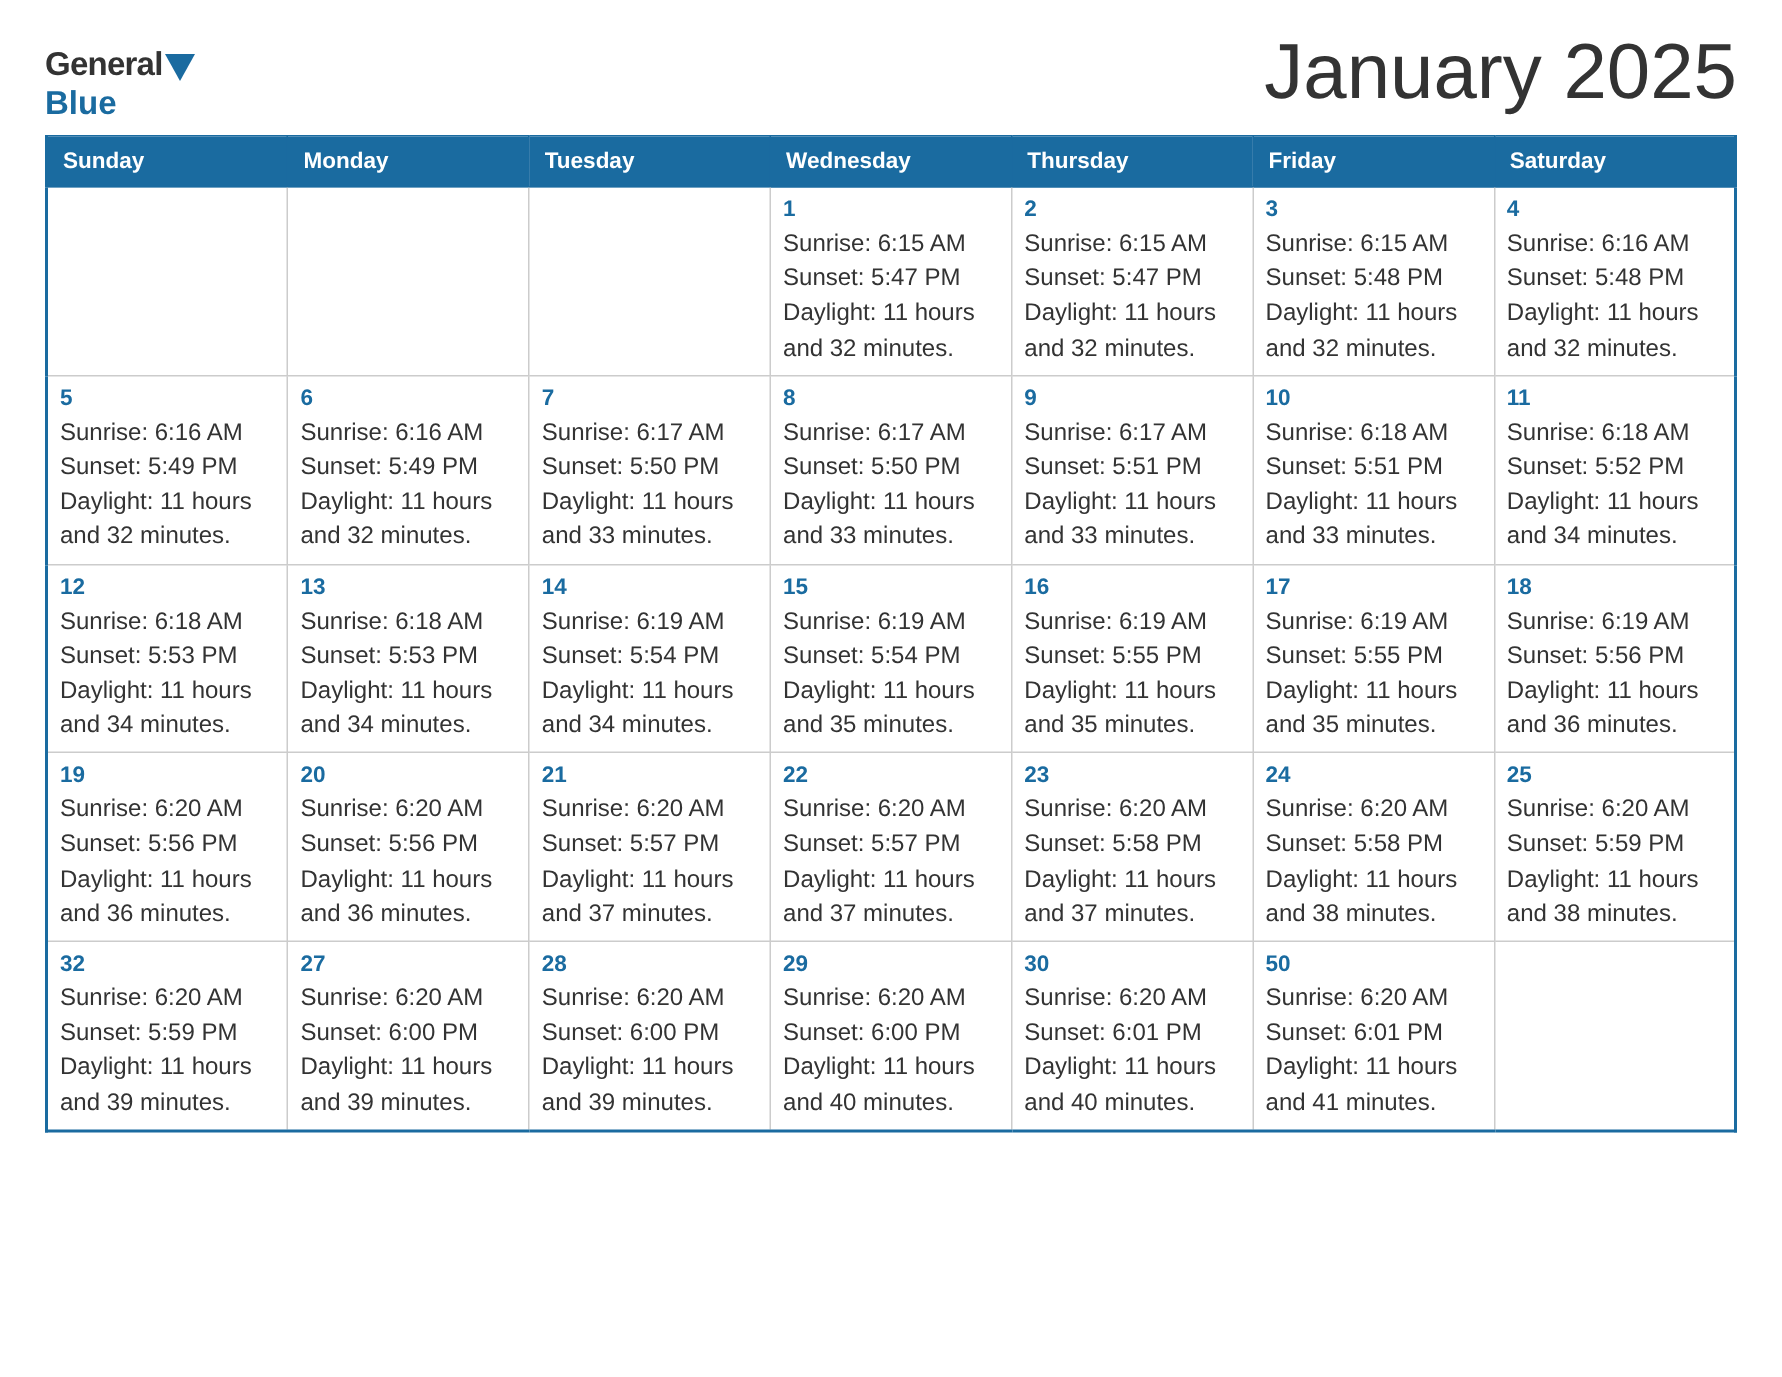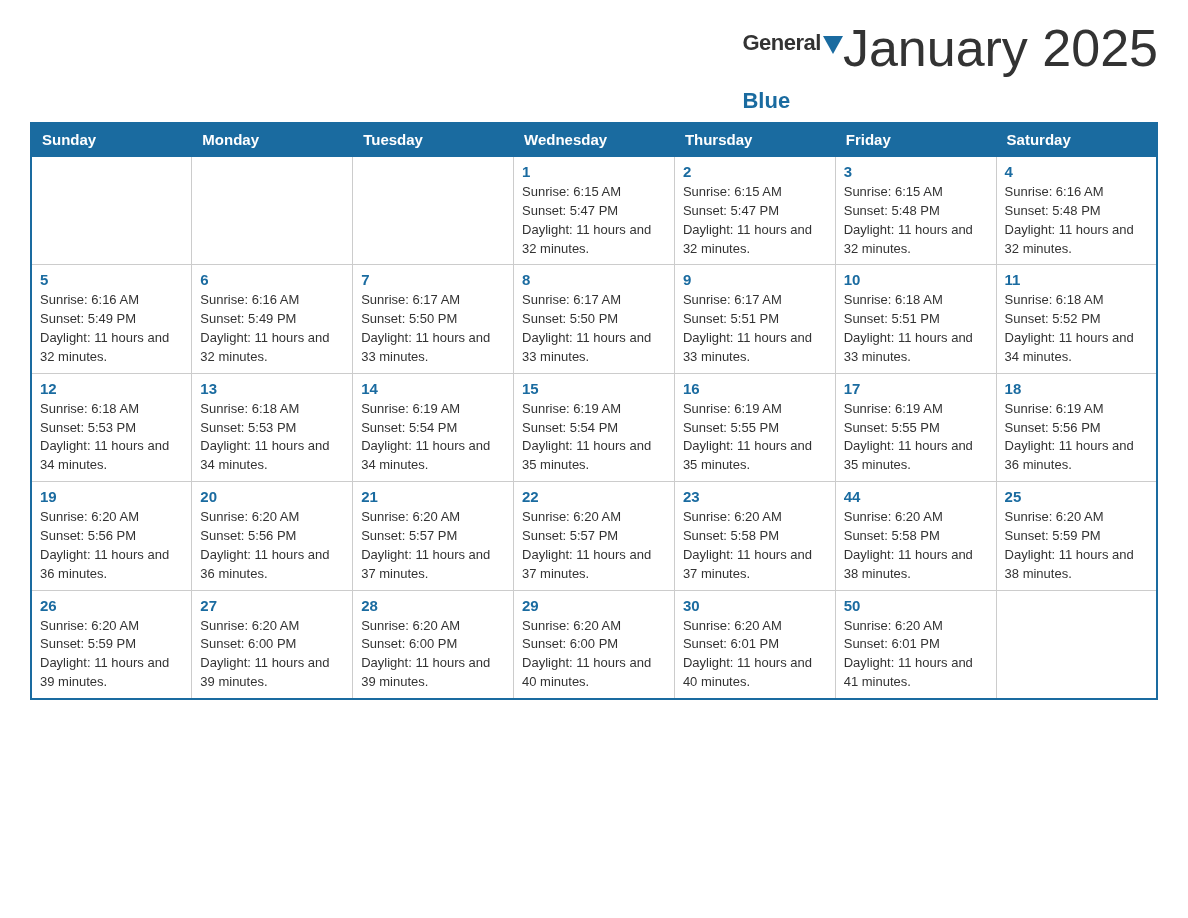--- a/index.html
+++ b/index.html
@@ -5,21 +5,21 @@
     * { box-sizing: border-box; margin: 0; padding: 0; }
     body {
       font-family: Arial, sans-serif;
       background: #fff;
       padding: 20px 30px;
       width: 1188px;
       min-height: 918px;
     }
     .header {
       display: flex;
-      justify-content: flex-end;
+      justify-content: space-between;
       align-items: flex-start;
       margin-bottom: 8px;
     }
     .logo {
       display: flex;
       flex-direction: column;
       align-items: flex-start;
       padding-top: 10px;
     }
     .logo-top {
@@ -38,21 +38,20 @@
       border-left: 10px solid transparent;
       border-right: 10px solid transparent;
       border-top: 18px solid #1a6ba0;
       margin-left: 2px;
       margin-top: 4px;
     }
     .logo-blue {
       font-size: 22px;
       font-weight: bold;
       color: #1a6ba0;
-      margin-top: 32px;
     }
     .title-section {
       text-align: right;
     }
     .main-title {
       font-size: 52px;
       font-weight: normal;
       color: #333;
       line-height: 1.1;
     }
@@ -85,21 +84,21 @@
       font-size: 13px;
       color: #333;
     }
     .day-number {
       font-size: 15px;
       font-weight: bold;
       color: #1a6ba0;
       margin-bottom: 3px;
     }
     .day-info {
-      font-size: 13px;
+      font-size: 16px;
       color: #333;
       line-height: 1.45;
     }
     .empty-cell {
       background: #fff;
     }
     .calendar tbody tr:last-child td {
       border-bottom: 2px solid #1a6ba0;
     }
     .calendar tbody tr td:first-child {
@@ -286,35 +285,35 @@
 Sunset: 5:57 PM
 Daylight: 11 hours and 37 minutes.</div>
         </td>
         <td>
           <div class="day-number">23</div>
           <div class="day-info">Sunrise: 6:20 AM
 Sunset: 5:58 PM
 Daylight: 11 hours and 37 minutes.</div>
         </td>
         <td>
-          <div class="day-number">44</div>
+          <div class="day-number">24</div>
           <div class="day-info">Sunrise: 6:20 AM
 Sunset: 5:58 PM
 Daylight: 11 hours and 38 minutes.</div>
         </td>
         <td>
           <div class="day-number">25</div>
           <div class="day-info">Sunrise: 6:20 AM
 Sunset: 5:59 PM
 Daylight: 11 hours and 38 minutes.</div>
         </td>
       </tr>
       <tr>
         <td>
-          <div class="day-number">26</div>
+          <div class="day-number">32</div>
           <div class="day-info">Sunrise: 6:20 AM
 Sunset: 5:59 PM
 Daylight: 11 hours and 39 minutes.</div>
         </td>
         <td>
           <div class="day-number">27</div>
           <div class="day-info">Sunrise: 6:20 AM
 Sunset: 6:00 PM
 Daylight: 11 hours and 39 minutes.</div>
         </td>

